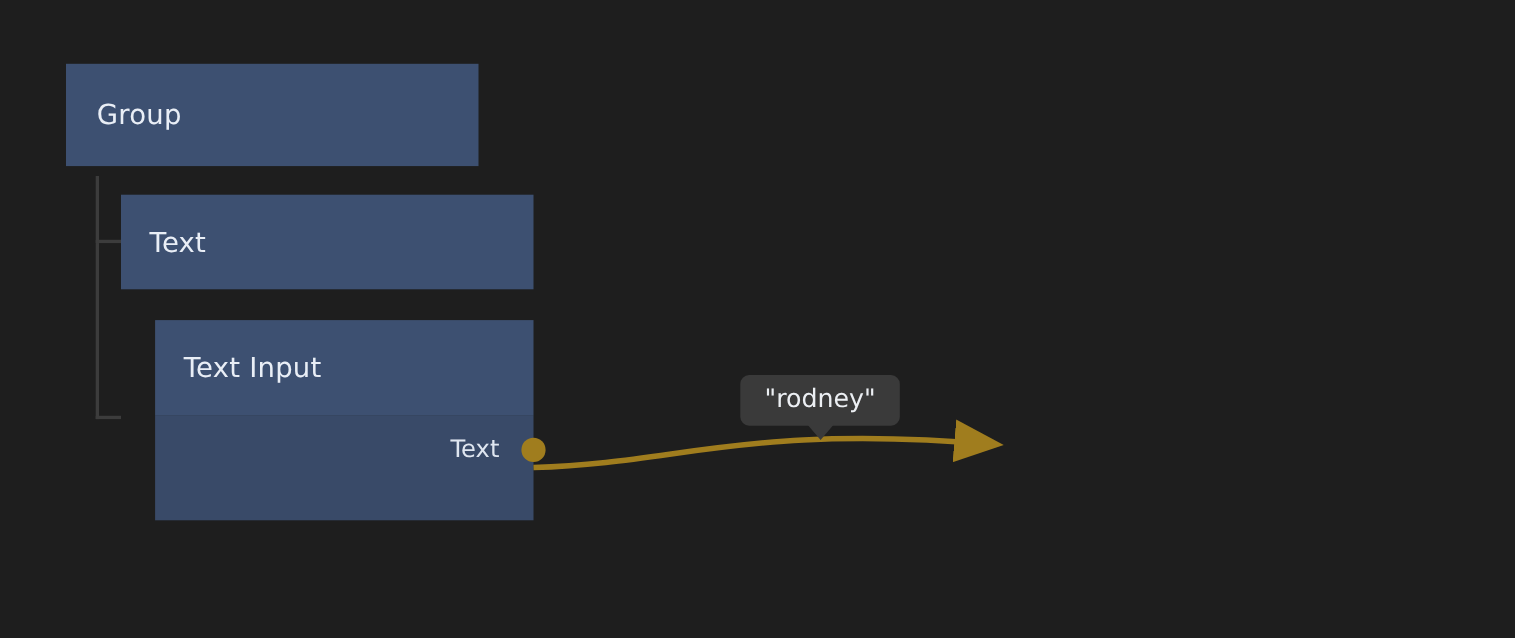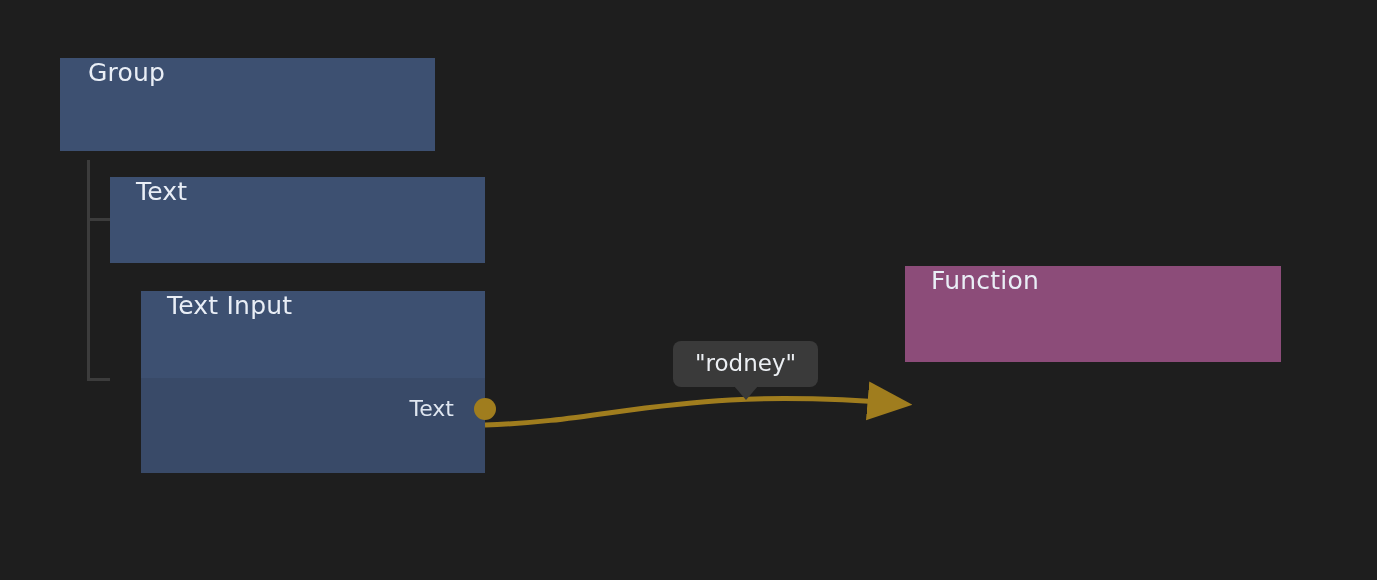--- a/index.html
+++ b/index.html
@@ -18,21 +18,21 @@
   }
 
   
   .node {
     position: absolute;
     box-sizing: border-box;
   }
   .node-header {
     box-sizing: border-box;
     display: flex;
-    align-items: flex-start;
+    align-items: center;
     width: 100%;
   }
   .node-title {
     color: #e9eef6;
     font-size: 25px;
     font-weight: 400;
     letter-spacing: 0.2px;
     white-space: nowrap;
   }
   .node-body {
@@ -176,23 +176,20 @@
     </div>
     <div class="node-body">
       <div class="socket-row-out">
         <span class="socket-label">Text</span>
         <span class="socket-dot"></span>
       </div>
     </div>
   </div>
 
   <div class="node node-magenta" id="node-function">
-    <div class="node-header">
-      <span class="node-title">Function</span>
-    </div>
   </div>
 
   <svg id="link-layer" viewBox="0 0 1377 580" xmlns="http://www.w3.org/2000/svg">
     <defs>
       <marker id="arrowhead" markerWidth="9" markerHeight="9" refX="7.5" refY="4.5" orient="auto" markerUnits="strokeWidth">
         <path d="M0,0.6 L9,4.5 L0,8.4 z" fill="#a07d1e"></path>
       </marker>
     </defs>
     <path d="M 485,425 C 620,421 680,385 905,404" fill="none" stroke="#a07d1e" stroke-width="5" marker-end="url(#arrowhead)"></path>
   </svg>

